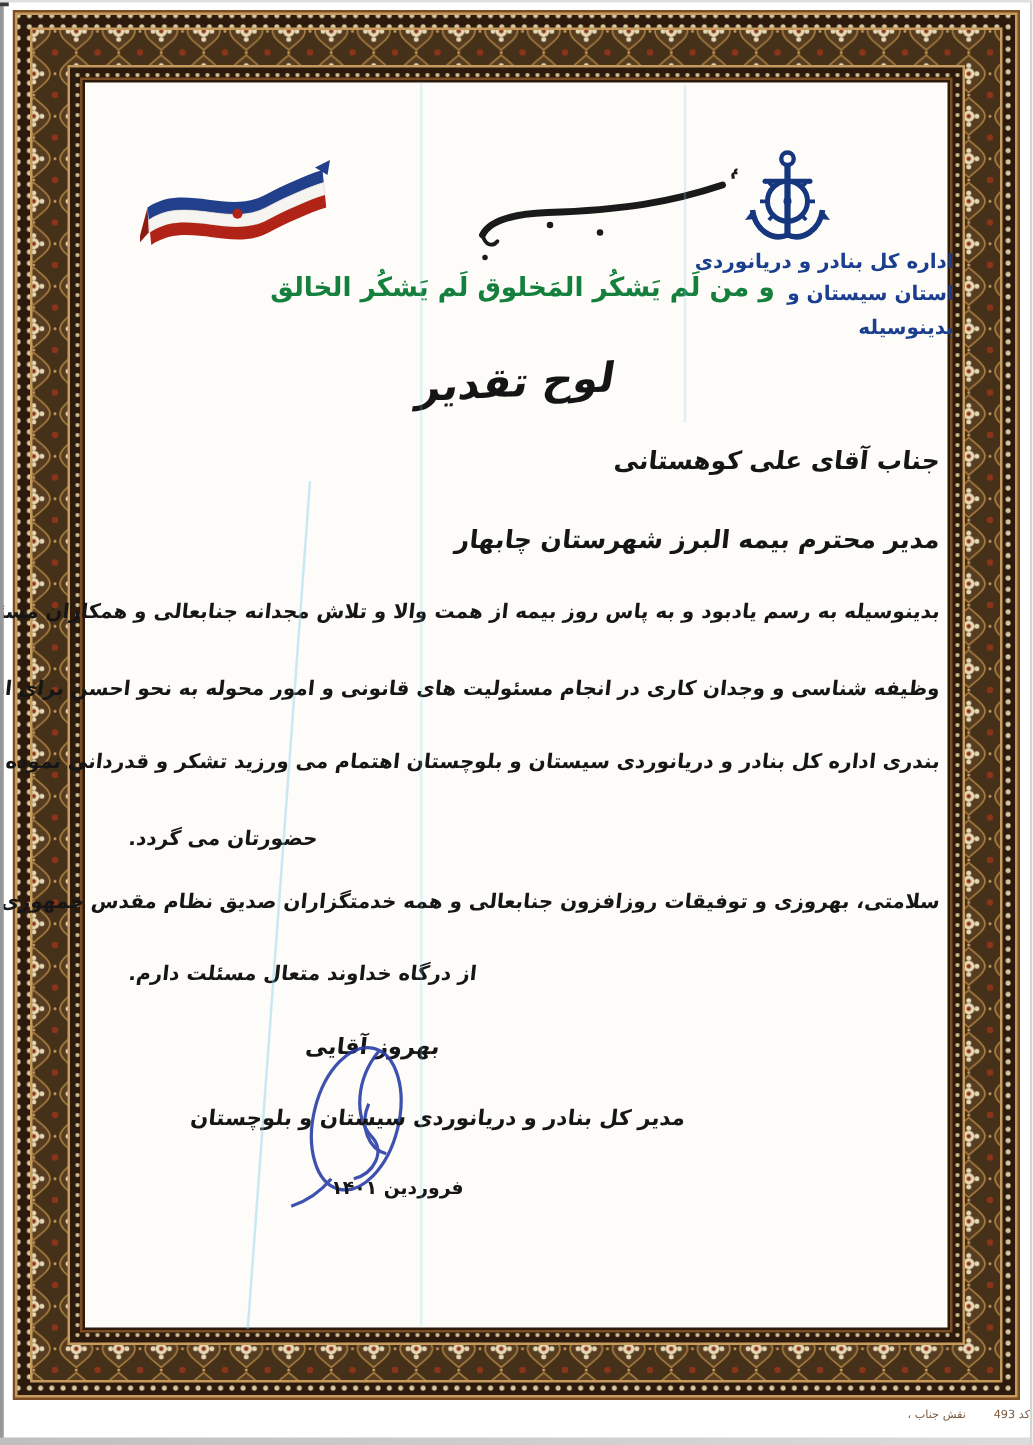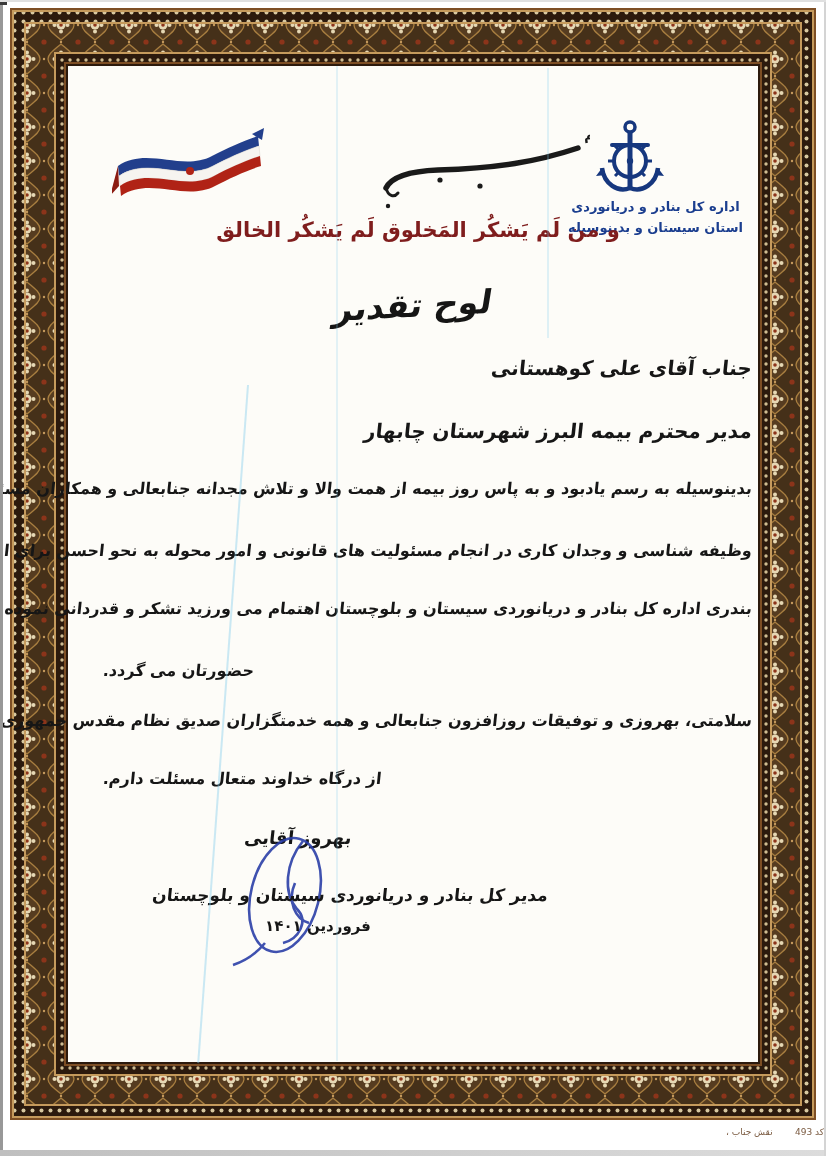--- a/index.html
+++ b/index.html
@@ -6,25 +6,25 @@
   body{
     width:826px;height:1156px;position:relative;background:#ffffff;
     font-family:"DejaVu Sans", sans-serif;overflow:hidden;
   }
   .frame{position:absolute;left:10px;top:8px;}
   .page{position:absolute;left:68px;top:66px;width:690px;height:996px;}
   .abs{position:absolute;}
   .rtl{direction:rtl;white-space:nowrap;color:#161616;}
   .calli{font-weight:700;transform:skewX(-6deg);}
   .org-text{
-    direction:rtl;text-align:center;font-size:13px;font-weight:700;
+    direction:rtl;text-align:right;font-size:16px;font-weight:700;
     color:#1b3e8f;line-height:1.65;
   }
   .quote{
-    direction:rtl;text-align:center;font-size:21px;font-weight:700;color:#7f1d1d;
+    direction:rtl;text-align:center;font-size:21px;font-weight:700;color:#15803d;
   }
   .cert-title{
     direction:rtl;text-align:center;font-size:33px;font-weight:700;color:#151515;
     transform:skewX(-12deg) rotate(-3deg);letter-spacing:1px;
   }
   .recipient{font-size:20px;text-align:right;}
   .bodyline{font-size:16px;text-align:right;}
   .leftline{font-size:16px;text-align:left;}
   .sig-name{font-size:18px;text-align:center;}
   .sig-title{font-size:17px;text-align:center;}
@@ -144,21 +144,21 @@
   <div class="abs rtl calli sig-name" style="left:120px;top:761px;width:220px;">بهروز آقایی</div>
 
   <svg class="abs" style="left:155px;top:757px;" width="130" height="150" viewBox="0 0 130 150" fill="none" stroke="#2b3fa8" stroke-width="2.6" opacity="0.9">
     <ellipse cx="62" cy="72" rx="34" ry="58" transform="rotate(14 62 72)"></ellipse>
     <path d="M80,18 C62,40 60,70 74,86 C86,98 76,116 60,120"></path>
     <path d="M72,60 C64,78 72,96 86,100"></path>
     <path d="M42,120 C32,132 22,138 10,142"></path>
   </svg>
 
   <div class="abs rtl calli sig-title" style="left:100px;top:819px;width:380px;">مدیر کل بنادر و دریانوردی سیستان و بلوچستان</div>
-  <div class="abs rtl sig-date" style="left:150px;top:851px;width:200px;">فروردین ۱۴۰۱</div>
+  <div class="abs rtl sig-date" style="left:150px;top:875px;width:200px;">فروردین ۱۴۰۱</div>
 </div>
 
 <div class="streak" style="left:247px;top:385px;width:2px;height:680px;background:rgba(130,205,235,.42);transform:rotate(4.2deg);transform-origin:top center;"></div>
 <div class="streak" style="left:336px;top:66px;width:2px;height:995px;background:rgba(130,205,235,.22);"></div>
 <div class="streak" style="left:547px;top:68px;width:2px;height:270px;background:rgba(130,205,235,.25);"></div>
 
 <div class="caption">
   <span>کد 493</span>
   <span>نقش جناب ،</span>
 </div>

